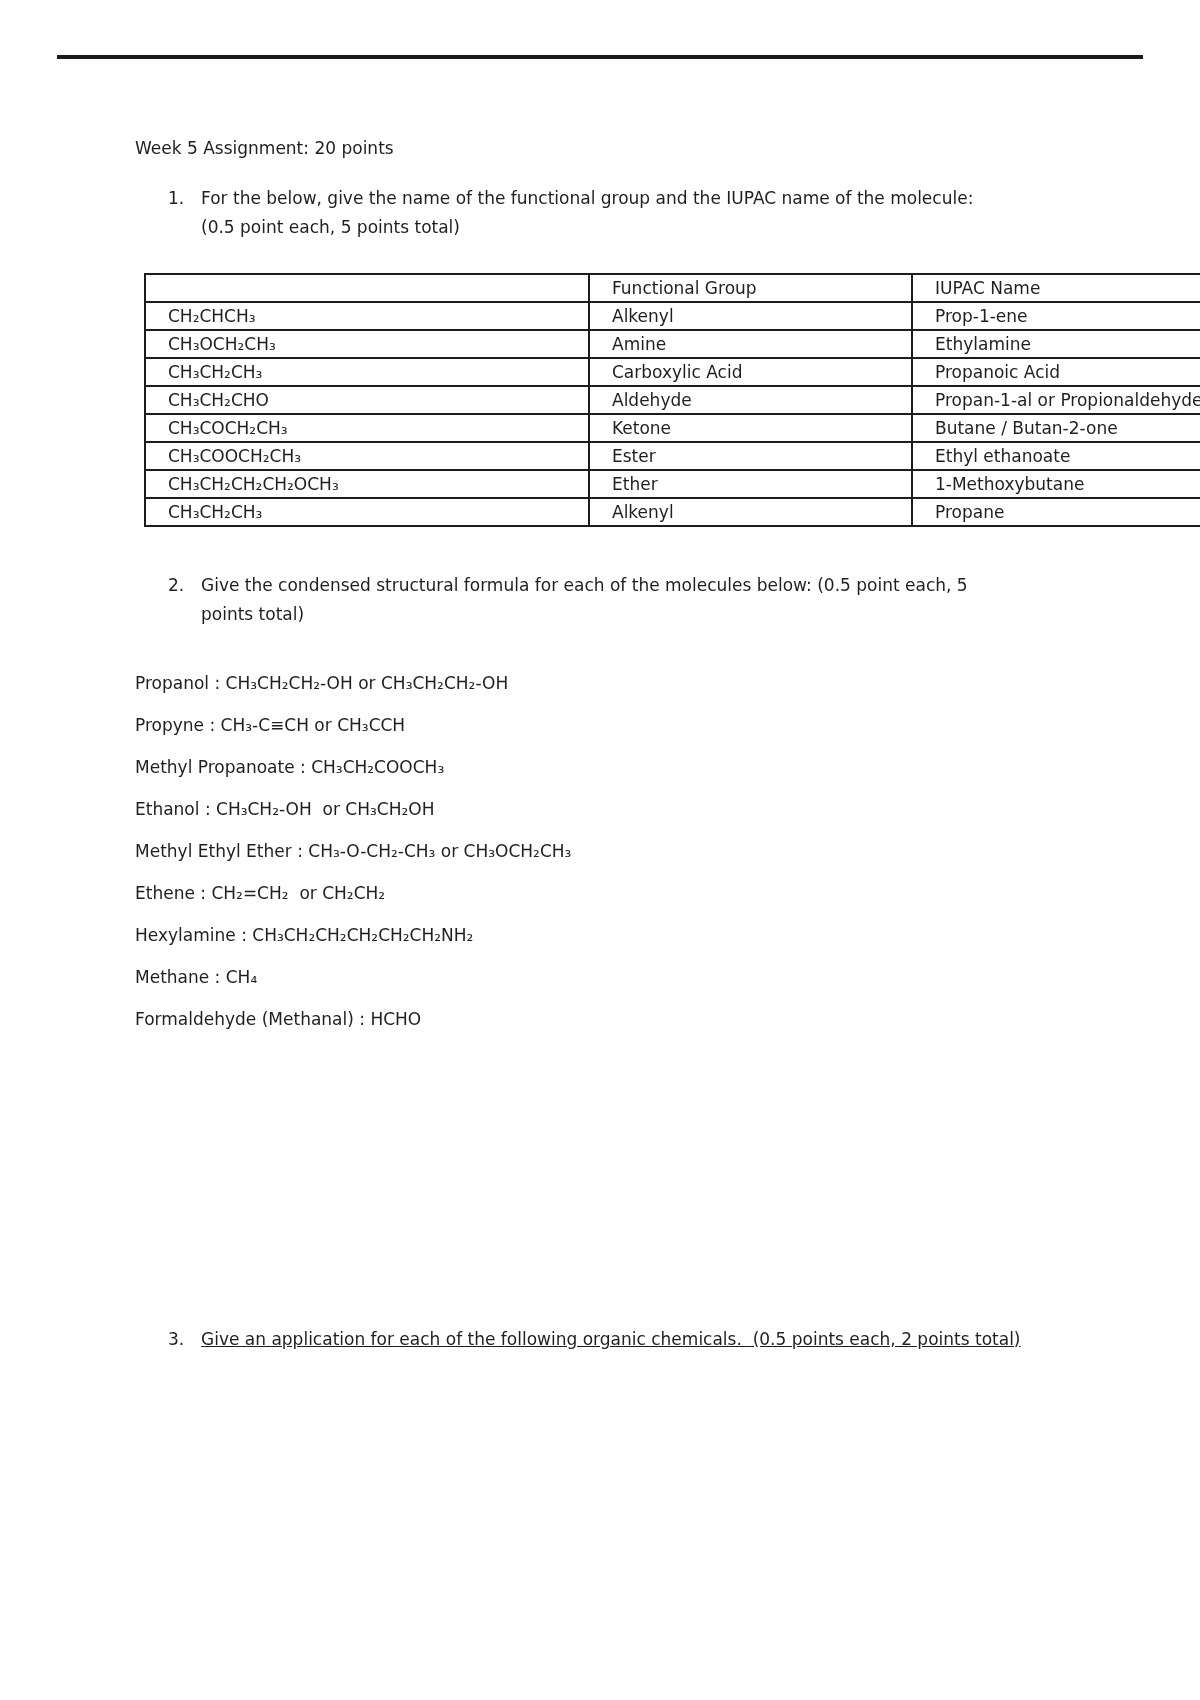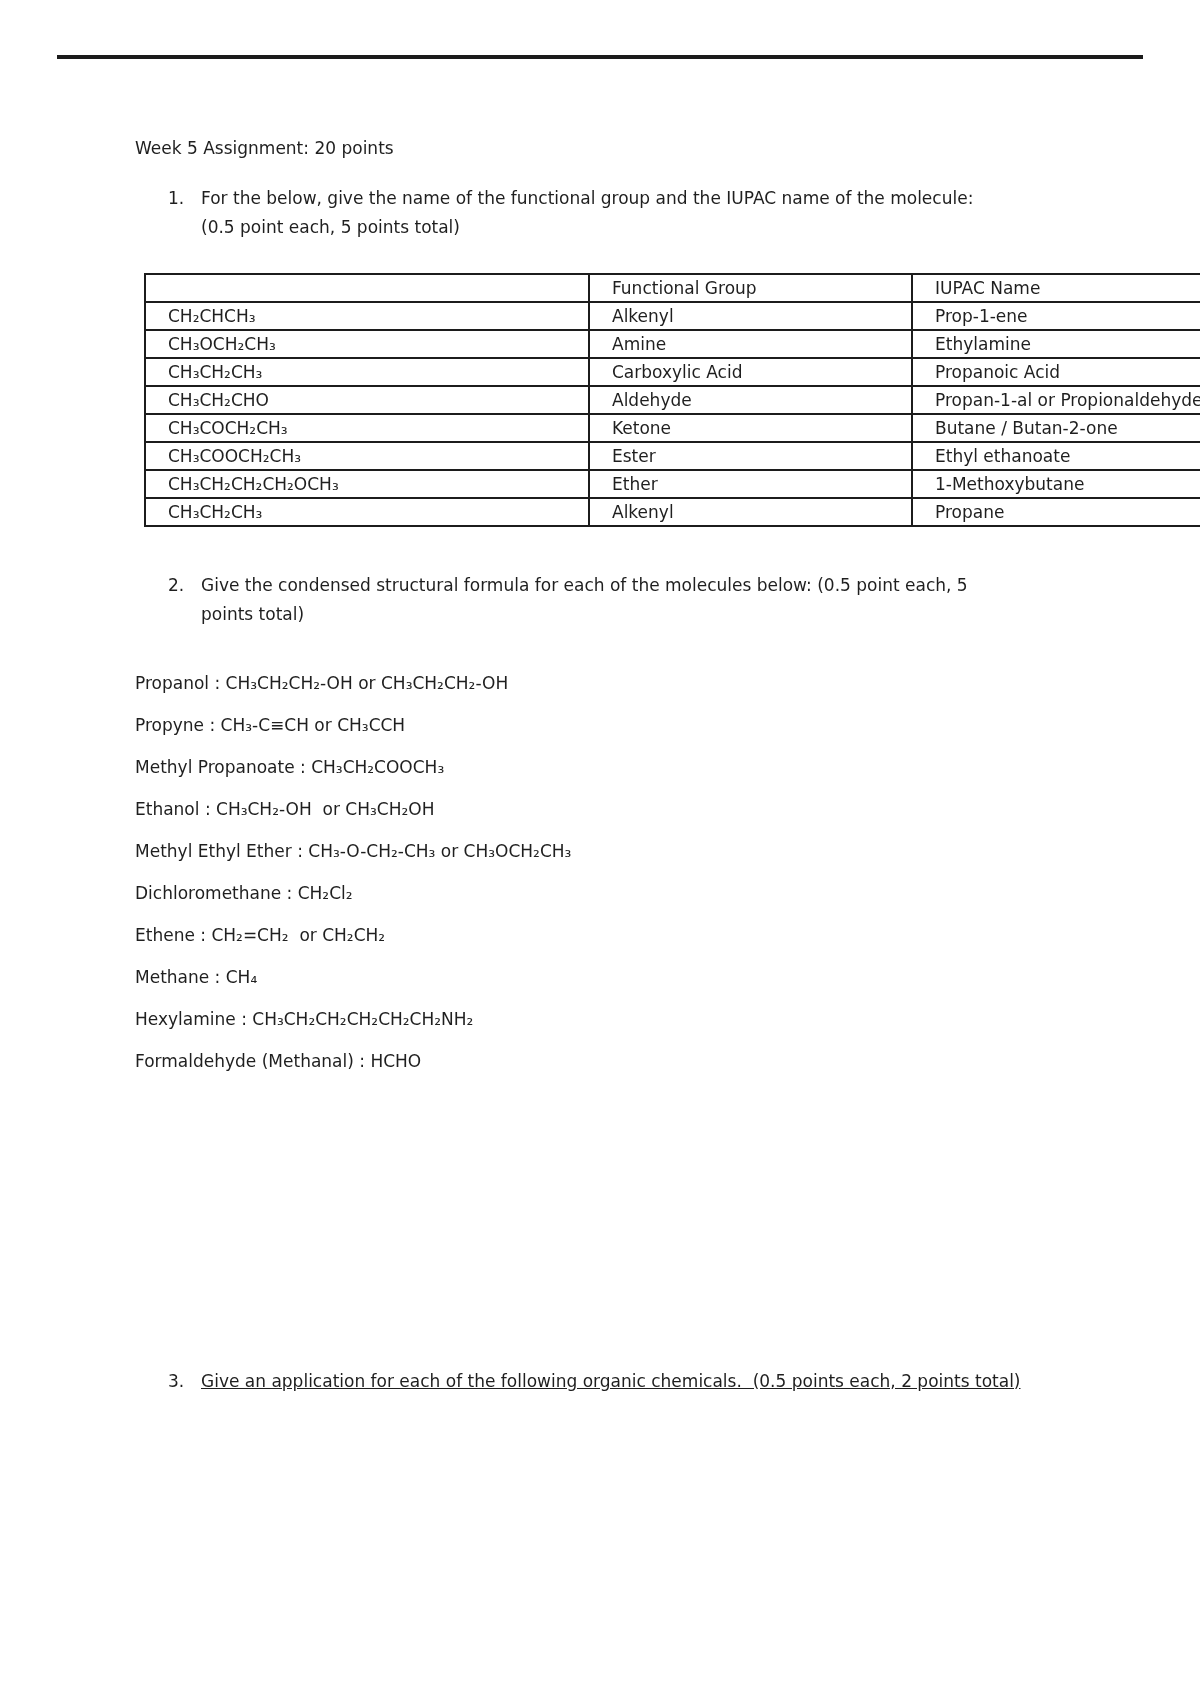--- a/index.html
+++ b/index.html
@@ -162,24 +162,23 @@
       <div class="q-text">Give the condensed structural formula for each of the molecules below: (0.5 point each, 5 points total)</div>
     </div>
 
     <div style="height:46px"></div>
 
     <p class="q2-line">Propanol : CH₃CH₂CH₂-OH or CH₃CH₂CH₂-OH</p>
     <p class="q2-line">Propyne : CH₃-C≡CH or CH₃CCH</p>
     <p class="q2-line">Methyl Propanoate : CH₃CH₂COOCH₃</p>
     <p class="q2-line">Ethanol : CH₃CH₂-OH  or CH₃CH₂OH</p>
     <p class="q2-line">Methyl Ethyl Ether : CH₃-O-CH₂-CH₃ or CH₃OCH₂CH₃</p>
-    <p class="q2-line">Dichloromethane : CH₂Cl₂</p>
     <p class="q2-line">Ethene : CH₂=CH₂  or CH₂CH₂</p>
+    <p class="q2-line">Hexylamine : CH₃CH₂CH₂CH₂CH₂CH₂NH₂</p>
     <p class="q2-line">Methane : CH₄</p>
-    <p class="q2-line">Hexylamine : CH₃CH₂CH₂CH₂CH₂CH₂NH₂</p>
     <p class="q2-line">Formaldehyde (Methanal) : HCHO</p>
 
     <div class="spacer-gap"></div>
 
     <div class="q-item">
       <div class="q-num">3.</div>
       <div class="q-text wide">Give an application for each of the following organic chemicals.  (0.5 points each, 2 points total)</div>
     </div>
 
   </div>

